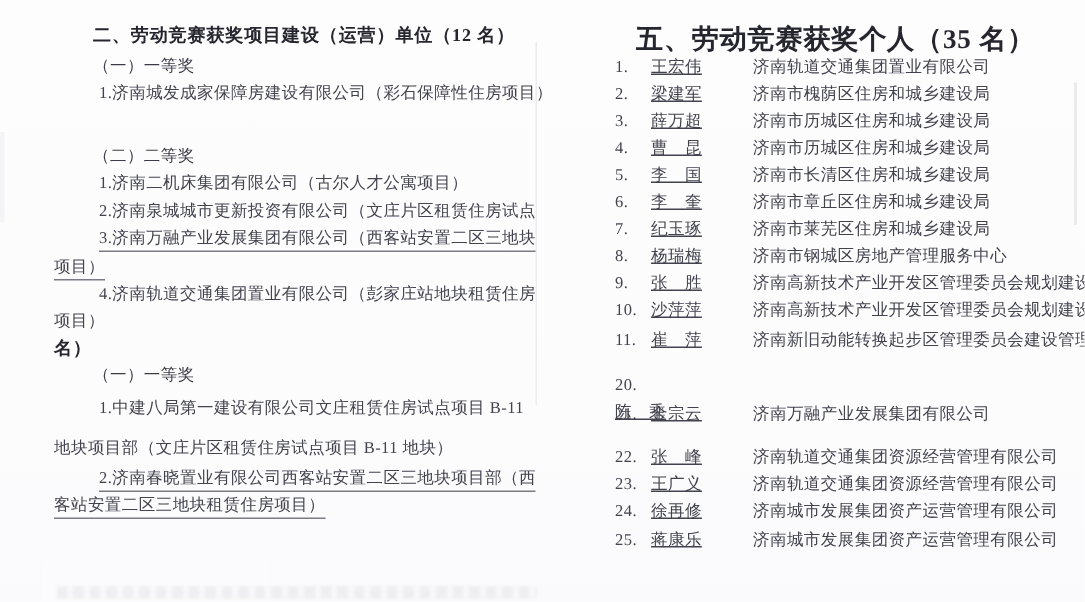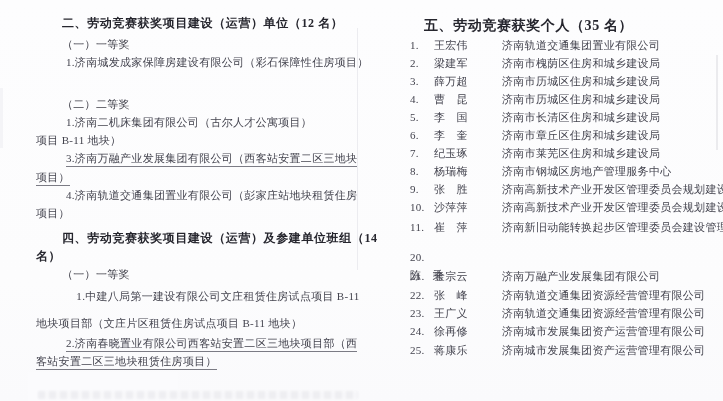--- a/index.html
+++ b/index.html
@@ -18,29 +18,29 @@
   }
   .line.heading,.line.heading-cont{
     font-size:12px;font-weight:bold;color:#26262e;letter-spacing:0.6px;
   }
   .line.heading{text-indent:26px;}
   .line.sub{text-indent:26px;color:#3c3c46;}
   .line.item{text-indent:30px;}
   .line.cont{text-indent:0;}
   .uline{border-bottom:1px solid rgba(80,80,92,.75);padding-bottom:2px;}
   .r-heading{
-    height:20px;line-height:20px;font-size:14px;font-weight:bold;color:#26262e;
+    height:20px;line-height:20px;font-size:18px;font-weight:bold;color:#26262e;
     text-indent:26px;letter-spacing:0.6px;white-space:nowrap;
   }
   .entry{
     display:flex;height:18px;line-height:18px;font-size:11px;color:#43434e;
     white-space:nowrap;letter-spacing:0.3px;padding-left:12px;
   }
   .entry .num{min-width:24px;text-align:left;}
-  .entry .name{min-width:54px;margin-right:14px;}
+  .entry .name{min-width:54px;margin-right:14px;text-decoration:underline;}
   .entry .org{flex:1;}
   .divider{position:absolute;left:357px;top:28px;width:1px;height:242px;background:#ececf0;}
   .edge-artifact{position:absolute;right:5px;top:55px;width:2px;height:95px;background:#ebebee;}
   .left-edge-shadow{position:absolute;left:0;top:88px;width:3px;height:60px;background:#f4f4f7;}
   .cutoff-text{
     position:absolute;left:38px;top:391px;width:320px;height:8px;
     background:repeating-linear-gradient(90deg,#d8d8de 0 7px,#f3f3f6 7px 11px);
     opacity:.35;filter:blur(1.2px);
   }
   .corner-shade{position:absolute;left:28px;top:372px;width:150px;height:29px;background:#fbfbfd;}
@@ -54,29 +54,28 @@
   <div class="edge-artifact"></div>
   <div class="left-edge-shadow"></div>
   <div class="corner-shade"></div>
 
   <div class="page page-left" id="left-page">
       <div class="line heading">二、劳动竞赛获奖项目建设（运营）单位（12 名）</div>
       <div class="line sub" style="margin-top: 3px;">（一）一等奖</div>
       <div class="line item">1.济南城发成家保障房建设有限公司（彩石保障性住房项目）</div>
       <div class="line sub" style="margin-top: 24px;">（二）二等奖</div>
       <div class="line item">1.济南二机床集团有限公司（古尔人才公寓项目）</div>
-      <div class="line cont">项目 B-11 地块）</div>
+      <div class="line item" style="margin-top: 1px;">2.济南泉城城市更新投资有限公司（文庄片区租赁住房试点</div>
       <div class="line item"><span class="uline">3.济南万融产业发展集团有限公司（西客站安置二区三地块</span></div>
       <div class="line cont" style="margin-top: 1px;"><span class="uline">项目）</span></div>
       <div class="line item">4.济南轨道交通集团置业有限公司（彭家庄站地块租赁住房</div>
       <div class="line cont">项目）</div>
-      <div class="line heading" style="margin-top: 7px;">四、劳动竞赛获奖项目建设（运营）及参建单位班组（14</div>
       <div class="line heading-cont">名）</div>
       <div class="line sub">（一）一等奖</div>
-      <div class="line item" style="margin-top: 4px; text-align: center;">1.中建八局第一建设有限公司文庄租赁住房试点项目 B-11</div>
+      <div class="line item" style="margin-top: 4px;">1.中建八局第一建设有限公司文庄租赁住房试点项目 B-11</div>
       <div class="line cont" style="margin-top: 9px;">地块项目部（文庄片区租赁住房试点项目 B-11 地块）</div>
       <div class="line item" style="margin-top: 2px;"><span class="uline">2.济南春晓置业有限公司西客站安置二区三地块项目部（西</span></div>
       <div class="line cont"><span class="uline">客站安置二区三地块租赁住房项目）</span></div>
     </div>
 
   <div class="page page-right">
     <div class="r-heading">五、劳动竞赛获奖个人（35 名）</div>
     <div id="right-entries">
         <div class="entry">
           <span class="num">1.</span>
@@ -135,21 +134,21 @@
         </div>
         <div class="entry" style="margin-top: 12px; flex-direction: column;">
           <span class="num">20.</span>
           <span class="name">陈　乘</span>
         </div>
         <div class="entry" style="margin-top: 1px;">
           <span class="num">21.</span>
           <span class="name">金宗云</span>
           <span class="org">济南万融产业发展集团有限公司</span>
         </div>
-        <div class="entry" style="margin-top: 1px; justify-content: center;">
+        <div class="entry" style="margin-top: 11px; justify-content: center;">
           <span class="num">22.</span>
           <span class="name">张　峰</span>
           <span class="org">济南轨道交通集团资源经营管理有限公司</span>
         </div>
         <div class="entry">
           <span class="num">23.</span>
           <span class="name">王广义</span>
           <span class="org">济南轨道交通集团资源经营管理有限公司</span>
         </div>
         <div class="entry">

